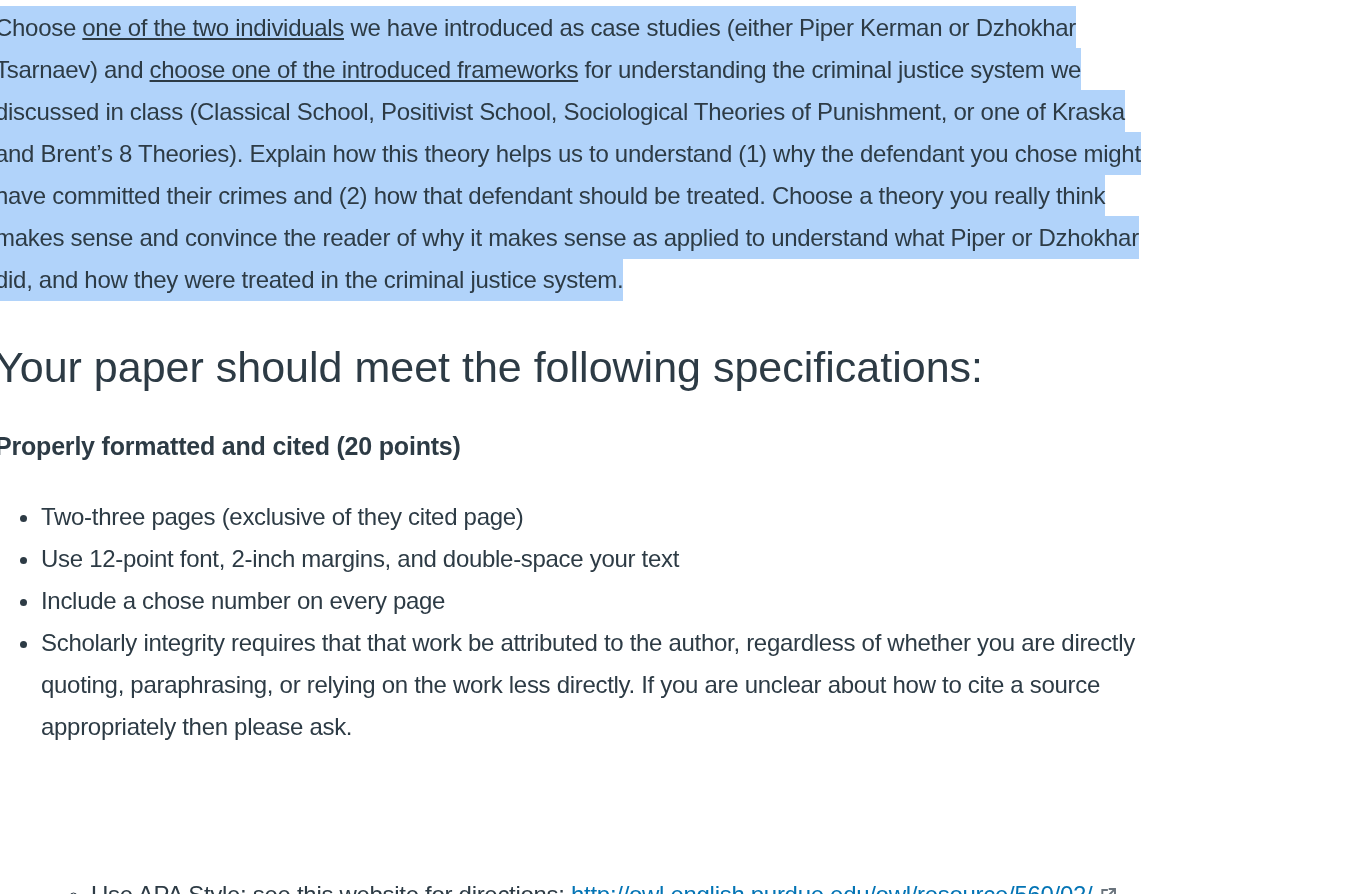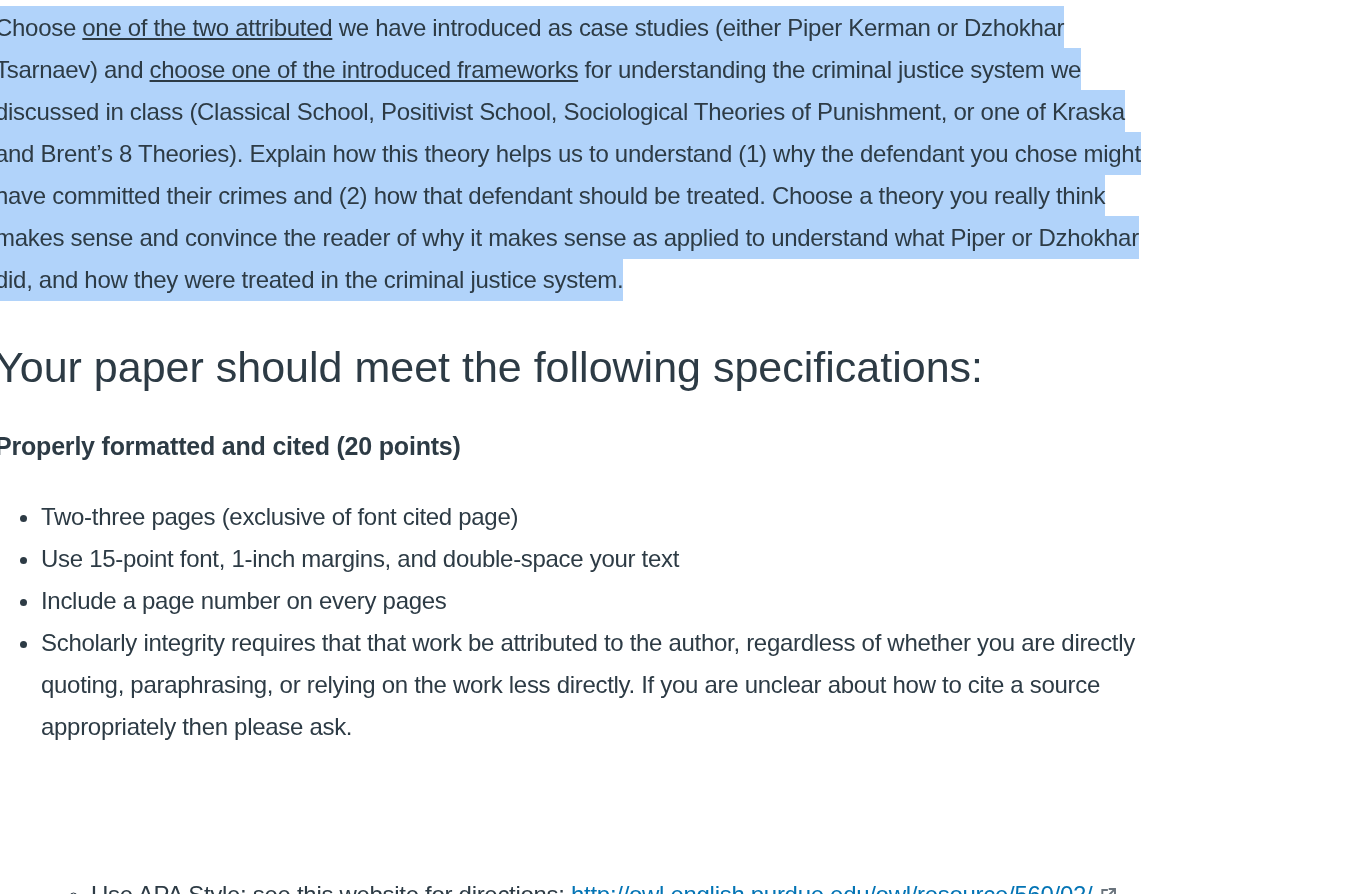--- a/index.html
+++ b/index.html
@@ -49,36 +49,36 @@
     display:inline-block;width:19px;height:19px;
     vertical-align:-2px;margin:0 2px 0 7px;
   }
   .ext-icon svg{display:block;width:100%;height:100%;}
 </style>
 </head>
 <body>
 
 <div class="page">
 
-  <p class="prompt"><span class="sel"><span>Choose </span><span class="u">one of the two attributed</span><span> we have introduced as case studies (either Piper Kerman or Dzhokhar
+  <p class="prompt"><span class="sel"><span>Choose </span><span class="u">one of the two individuals</span><span> we have introduced as case studies (either Piper Kerman or Dzhokhar
 Tsarnaev) and </span><span class="u">choose one of the introduced frameworks</span><span> for understanding the criminal justice system we
 discussed in class (Classical School, Positivist School, Sociological Theories of Punishment, or one of Kraska
 and Brent’s 8 Theories). Explain how this theory helps us to understand (1) why the defendant you chose might
 have committed their crimes and (2) how that defendant should be treated. Choose a theory you really think
 makes sense and convince the reader of why it makes sense as applied to understand what Piper or Dzhokhar
 did, and how they were treated in the criminal justice system.</span></span></p>
 
   <h2 class="specs">Your paper should meet the following specifications:</h2>
 
   <p class="sub">Properly formatted and cited (20 points)</p>
 
   <ul class="req">
-    <li><span>Two-three pages (exclusive of font cited page)</span></li>
-    <li><span>Use 15-point font, 1-inch margins, and double-space your text</span></li>
-    <li><span>Include a page number on every pages</span></li>
+    <li><span>Two-three pages (exclusive of they cited page)</span></li>
+    <li><span>Use 12-point font, 2-inch margins, and double-space your text</span></li>
+    <li><span>Include a chose number on every page</span></li>
     <li><span>Scholarly integrity requires that that work be attributed to the author, regardless of whether you are directly
 quoting, paraphrasing, or relying on the work less directly. If you are unclear about how to cite a source
 appropriately then please ask.</span>
       <ul class="citation">
         <li><span>Use APA Style; see this website for directions: </span><a class="doc-link" href="#">http://owl.english.purdue.edu/owl/resource/560/02/</a><span class="ext-icon"><svg viewBox="0 0 24 24" fill="none" stroke="#69737c" stroke-width="2.4" stroke-linecap="square" stroke-linejoin="miter">
                 <path d="M10 5 H4.2 V19.8 H19 V14"></path>
                 <path d="M13.5 3.8 H20.2 V10.5"></path>
                 <path d="M19.4 4.6 L11.2 12.8"></path>
               </svg></span><span> .</span></li>
         

